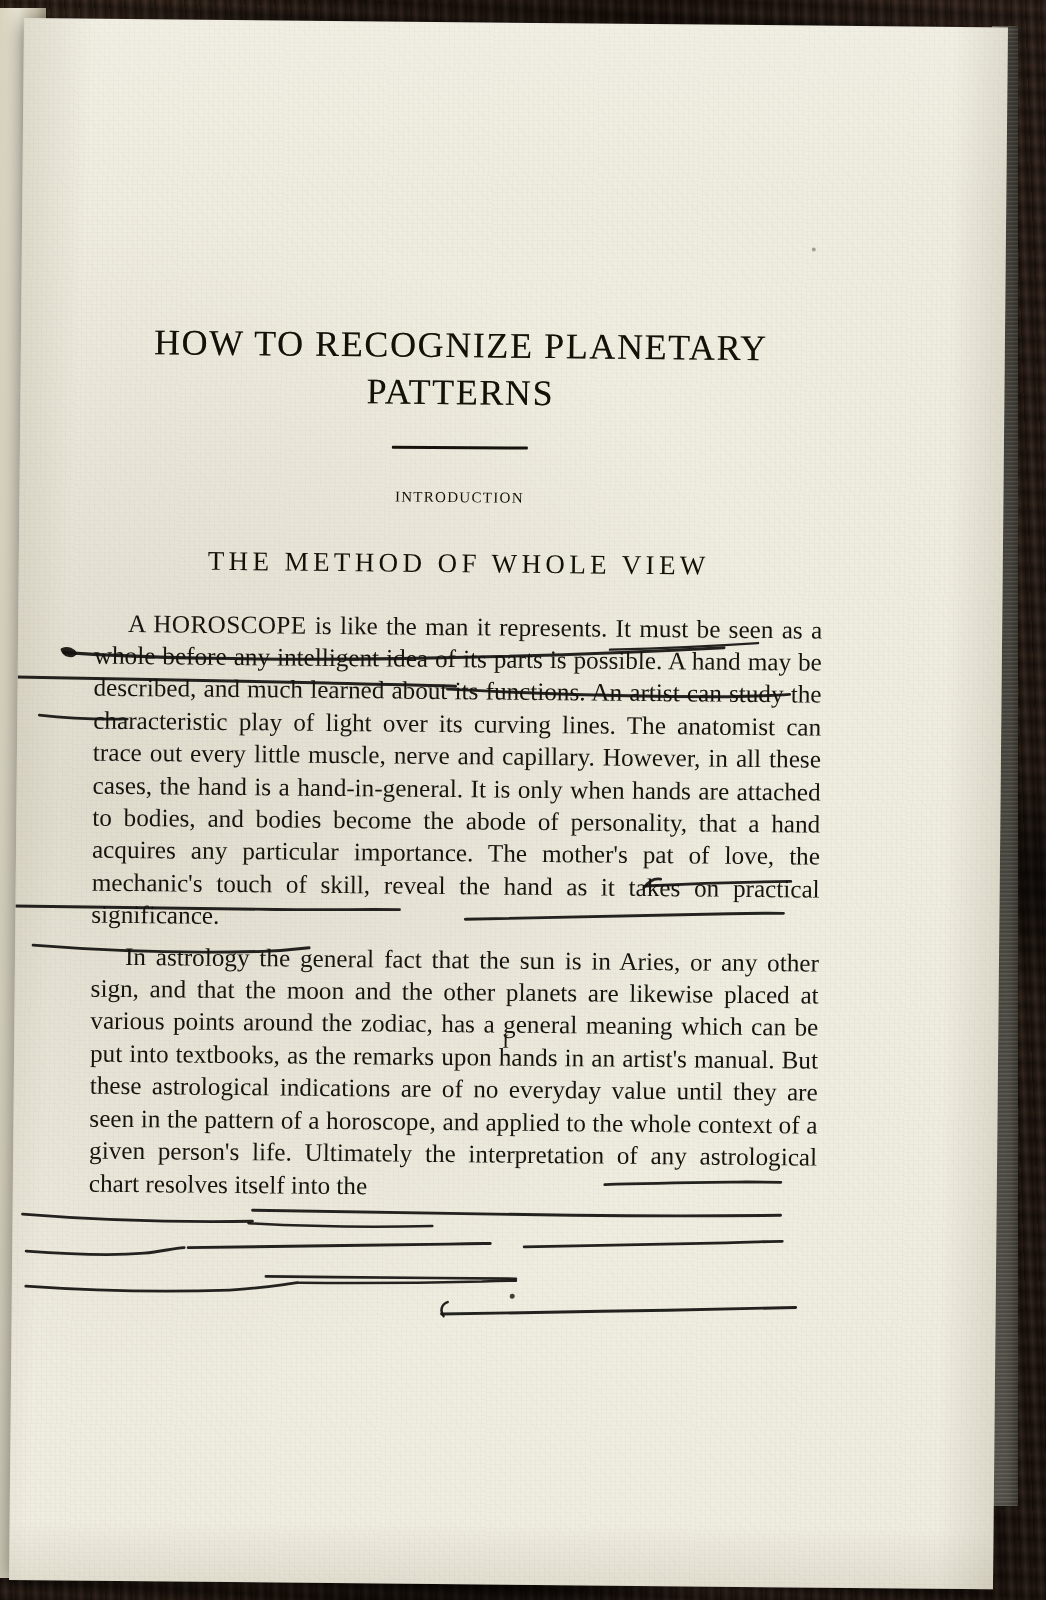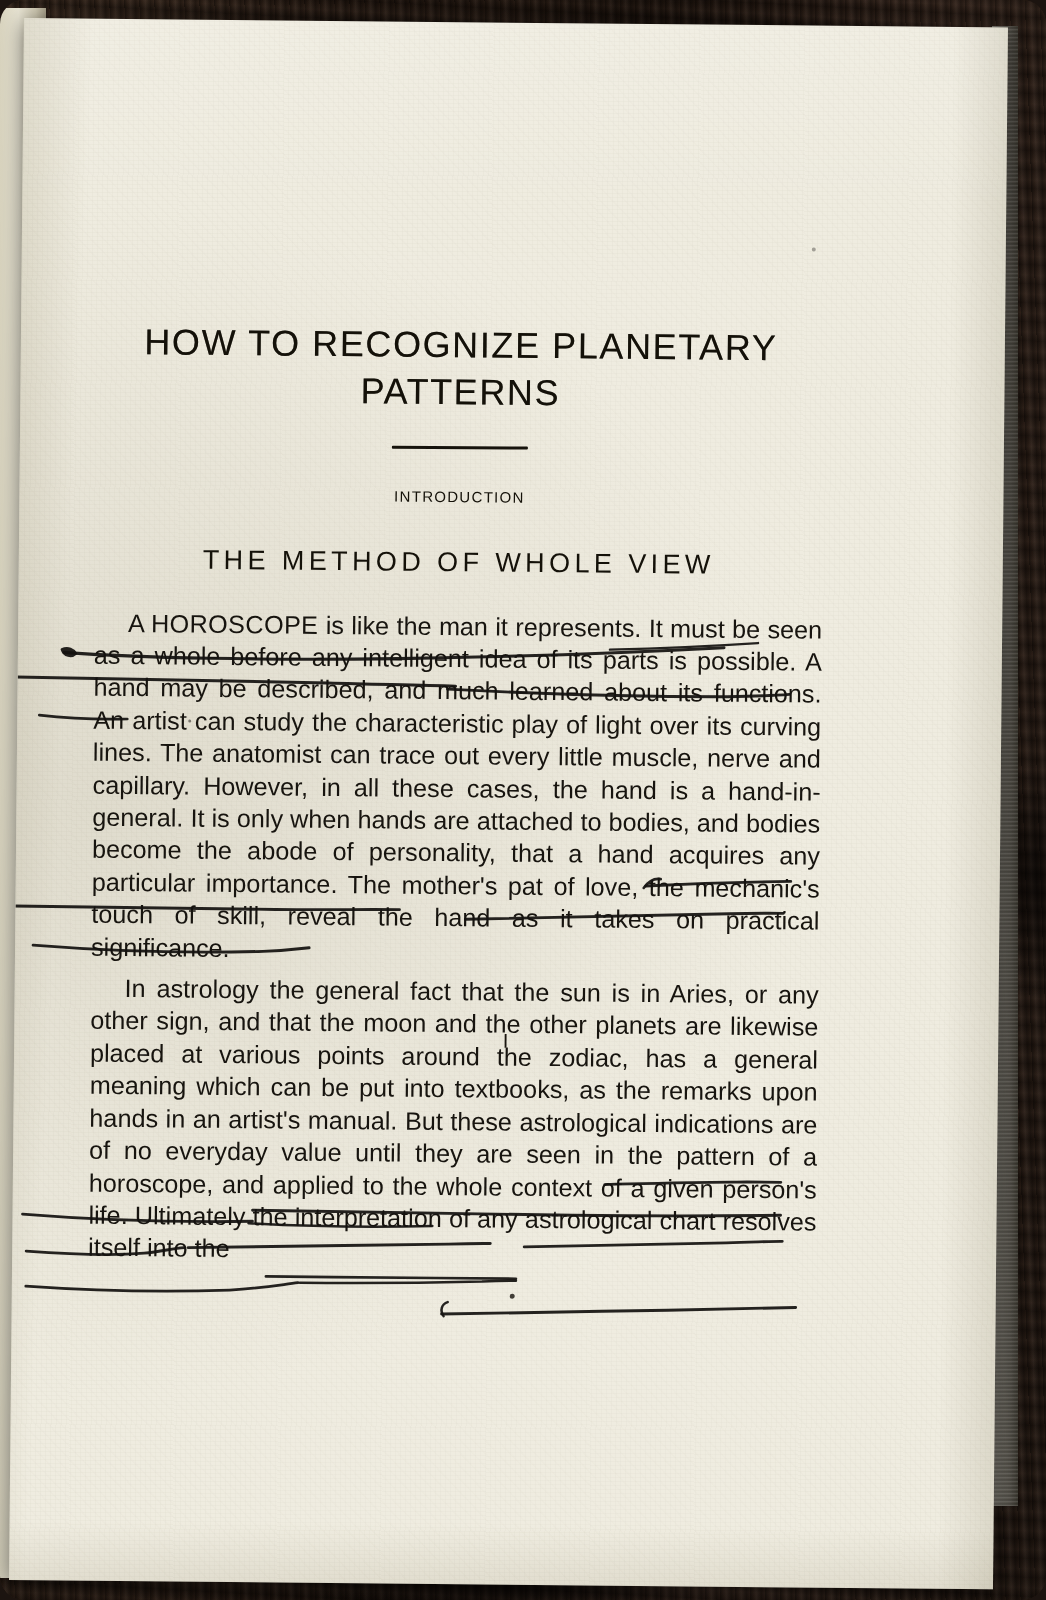--- a/index.html
+++ b/index.html
@@ -7,23 +7,22 @@
     padding: 0;
     background: #1c1410;
   }
 
   
   #stage {
     position: relative;
     width: 1046px;
     height: 1600px;
     overflow: hidden;
-    font-family: Liberation Sans, sans-serif;
+    font-family: Liberation Serif, serif;
     background: #2a1d14;
-    border-radius: 24px;
   }
 
   
   .wood {
     position: absolute;
     inset: 0;
     background:
       repeating-linear-gradient(88deg,
         rgba(0,0,0,0.40) 0px,
         rgba(0,0,0,0.10) 3px,

